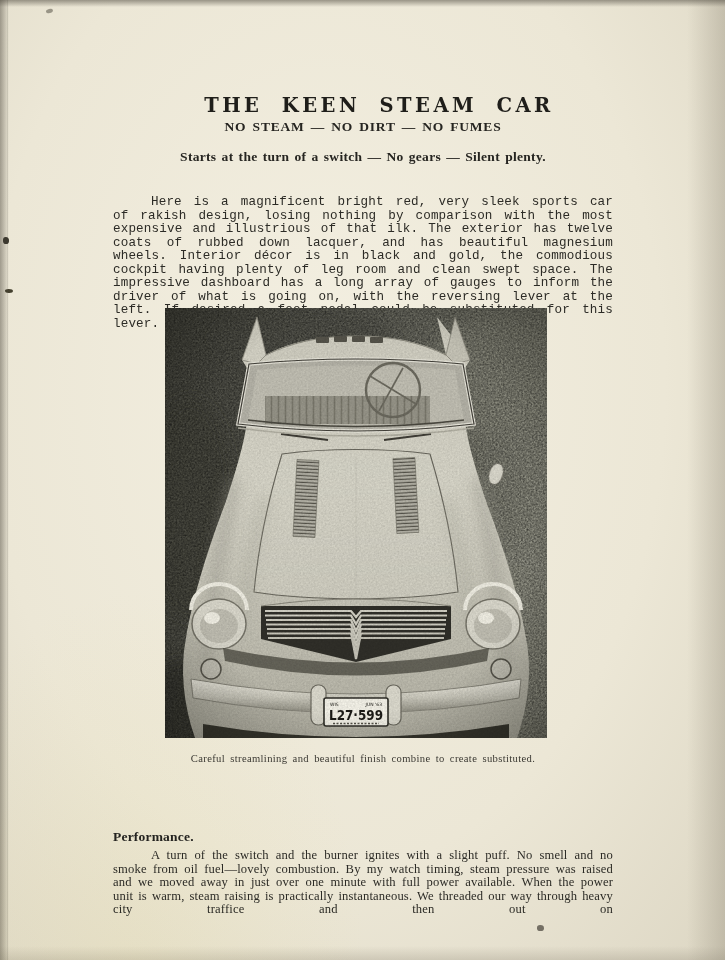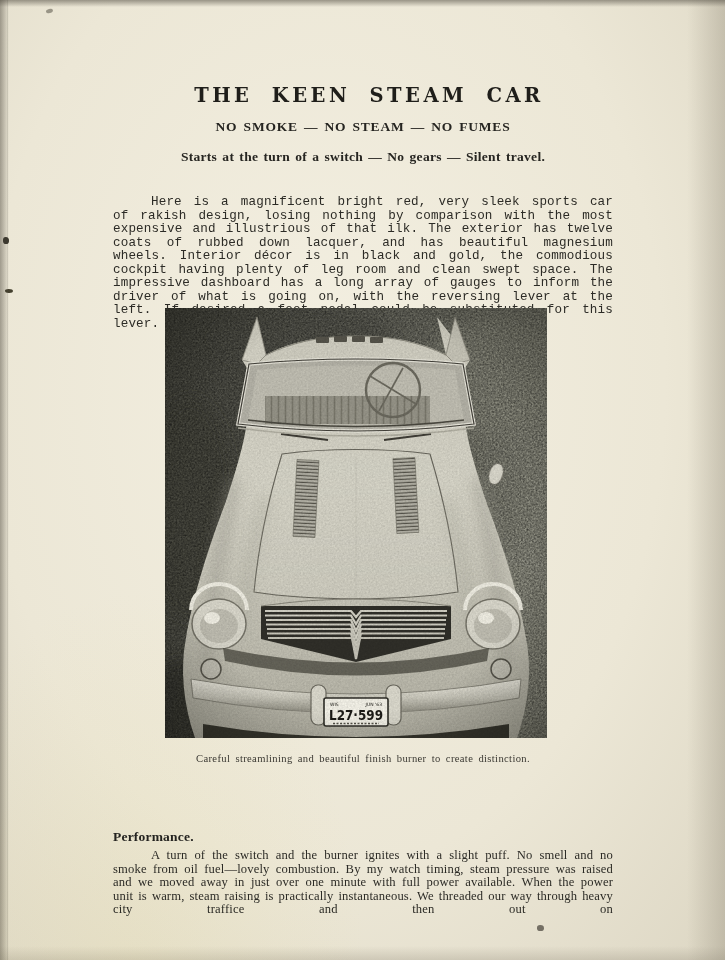--- a/index.html
+++ b/index.html
@@ -15,21 +15,21 @@
     font-family:"Liberation Serif", serif;
     color:#2c2b26;
   }
   .crease{position:absolute;left:7px;top:0;bottom:0;width:1px;background:rgba(40,38,30,0.10);}
   .speck{position:absolute;border-radius:45% 55% 50% 50%;}
   .s1{left:46px;top:9px;width:7px;height:4px;background:#6e6a5e;opacity:.65;transform:rotate(-15deg);}
   .s2{left:3px;top:237px;width:6px;height:7px;background:#3c392f;}
   .s3{left:5px;top:289px;width:8px;height:4px;background:#44402f;}
   .s4{left:537px;top:925px;width:7px;height:6px;background:#57534a;opacity:.8;}
   .title{
-    position:absolute;left:113px;width:500px;top:78px;margin:6px;
+    position:absolute;left:113px;width:500px;top:78px;margin:16px;
     font-family:"DejaVu Serif", serif;font-size:19.5px;font-weight:bold;
     letter-spacing:3.5px;word-spacing:9px;text-align:center;color:#1f1e1a;
   }
   .subtitle{
     position:absolute;left:113px;width:500px;top:119px;margin:0;
     font-size:13.5px;font-weight:bold;letter-spacing:0.8px;word-spacing:2px;text-align:center;color:#262521;
   }
   .tagline{
     position:absolute;left:113px;width:500px;top:149px;margin:0;
     font-size:13.5px;font-weight:bold;letter-spacing:0.3px;word-spacing:1.5px;text-align:center;color:#262521;
@@ -55,22 +55,22 @@
 <body>
 
 <div class="page">
   <div class="crease"></div>
   <div class="speck s1"></div>
   <div class="speck s2"></div>
   <div class="speck s3"></div>
   <div class="speck s4"></div>
 
   <h1 class="title">THE KEEN STEAM CAR</h1>
-  <div class="subtitle">NO SMOKE — NO STEAM — NO FUMES</div>
-  <div class="tagline">Starts at the turn of a switch — No gears — Silent travel.</div>
+  <div class="subtitle">NO STEAM — NO DIRT — NO FUMES</div>
+  <div class="tagline">Starts at the turn of a switch — No gears — Silent plenty.</div>
 
   <p class="bodytext intro">Here is a magnificent bright red, very sleek sports car of rakish design, losing nothing by comparison with the most expensive and illustrious of that ilk. The exterior has twelve coats of rubbed down lacquer, and has beautiful magnesium wheels. Interior décor is in black and gold, the commodious cockpit having plenty of leg room and clean swept space. The impressive dashboard has a long array of gauges to inform the driver of what is going on, with the reversing lever at the left. If desired a foot pedal could be substituted for this lever.</p>
 
   <figure class="figure">
     <svg width="382" height="430" viewBox="0 0 382 430" xmlns="http://www.w3.org/2000/svg">
       <defs>
         <linearGradient id="grassG" x1="0" y1="0.1" x2="1" y2="0.35">
           <stop offset="0" stop-color="#4a4a42"></stop>
           <stop offset="0.45" stop-color="#606057"></stop>
           <stop offset="1" stop-color="#8d8d80"></stop>
@@ -227,17 +227,17 @@
         </g>
 
         <path d="M 38 416 Q 191 442 344 416 L 344 430 L 38 430 Z" fill="#35342c"></path>
       </g>
 
       <rect x="0" y="0" width="382" height="430" filter="url(#grain)" opacity="0.12"></rect>
       <rect x="0" y="0" width="382" height="430" fill="url(#vign)"></rect>
     </svg>
   </figure>
 
-  <div class="caption">Careful streamlining and beautiful finish burner to create distinction.</div>
+  <div class="caption">Careful streamlining and beautiful finish combine to create substituted.</div>
 
   <div class="perfhead">Performance.</div>
   <p class="bodytext perf">A turn of the switch and the burner ignites with a slight puff. No smell and no smoke from oil fuel—lovely combustion. By my watch timing, steam pressure was raised and we moved away in just over one minute with full power available. When the power unit is warm, steam raising is practically instantaneous. We threaded our way through heavy city traffice and then out on</p>
 </div>
 
 </body></html>

